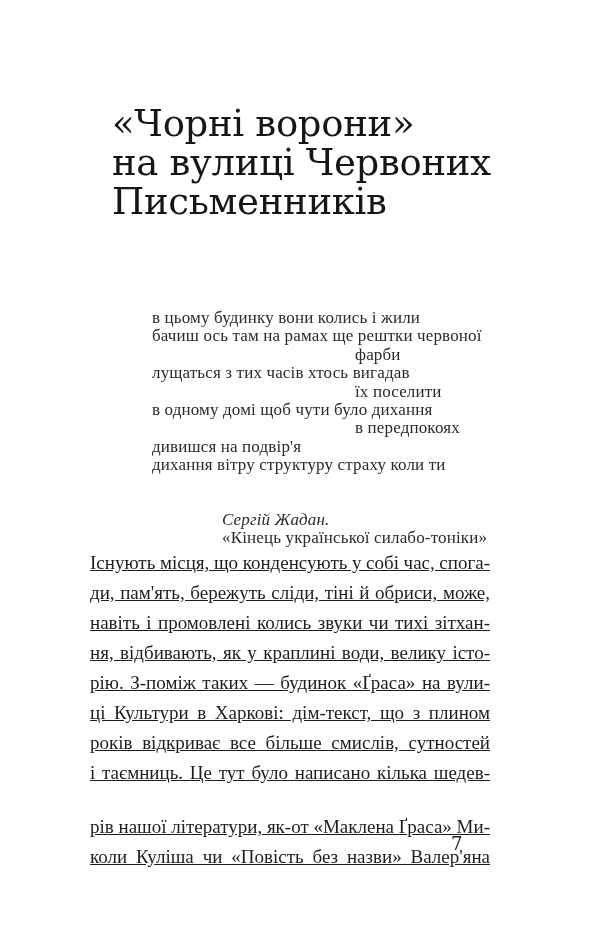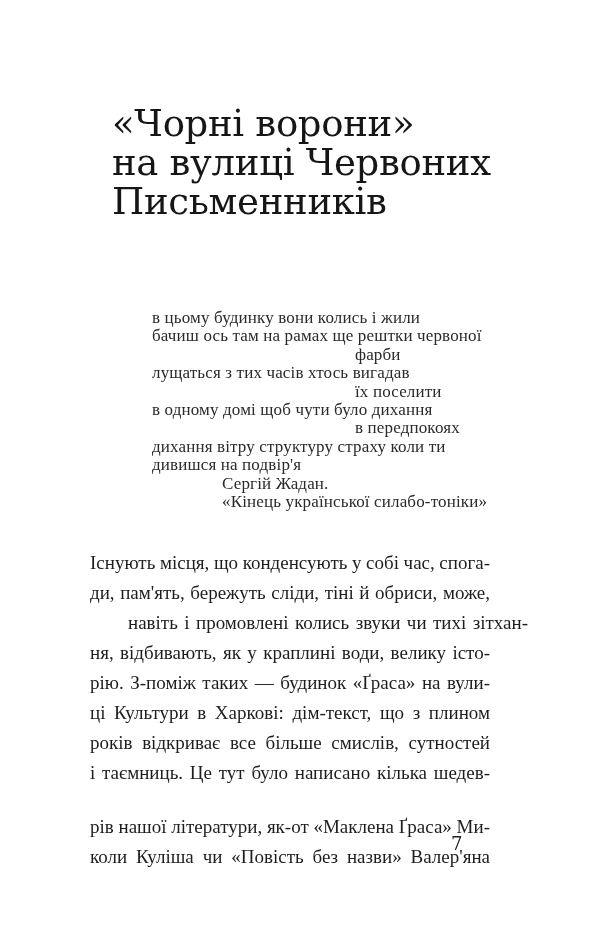--- a/index.html
+++ b/index.html
@@ -54,38 +54,41 @@
     }
     .epigraph .line.indent {
       padding-left: 203px;
     }
     .epigraph .attrib {
       display: block;
       white-space: nowrap;
       padding-left: 70px;
     }
     .epigraph .attrib.author {
+      font-style: italic;
+      margin-top: 36px;
     }
     .body-text {
       position: absolute;
       left: 90px;
       top: 548px;
       width: 400px;
       margin: 0;
       font-family: "Liberation Serif", serif;
       font-size: 19px;
       line-height: 30px;
       color: #1e1e1e;
       text-align: justify;
     }
     .body-text .bline {
       display: block;
       white-space: nowrap;
       text-align: justify;
       text-align-last: justify;
+      text-decoration: underline;
     }
     .body-text .bline.last {
       text-align-last: justify;
     }
     .page-number {
       position: absolute;
       left: 451px;
       top: 833px;
       font-family: "DejaVu Serif", serif;
       font-size: 18px;
@@ -104,30 +107,30 @@
   </h1>
 
   <div class="epigraph">
     <span class="line">в цьому будинку вони колись і жили</span>
     <span class="line">бачиш ось там на рамах ще рештки червоної</span>
     <span class="line indent">фарби</span>
     <span class="line">лущаться з тих часів хтось вигадав</span>
     <span class="line indent">їх поселити</span>
     <span class="line">в одному домі щоб чути було дихання</span>
     <span class="line indent">в передпокоях</span>
+    <span class="line">дивишся на подвір'я</span>
     <span class="line">дихання вітру структуру страху коли ти</span>
-    <span class="line">дивишся на подвір'я</span>
     <span class="attrib author">Сергій Жадан.</span>
     <span class="attrib">«Кінець української силабо-тоніки»</span>
   </div>
 
   <p class="body-text">
     <span class="bline" style="display: block; word-spacing: -0.160714px;">Існують місця, що конденсують у собі час, спога-</span>
     <span class="bline" style="display: block; word-spacing: 0.857143px;">ди, пам'ять, бережуть сліди, тіні й обриси, може,</span>
-    <span class="bline" style="display: block; word-spacing: 1.71429px; margin-left: 38px;">навіть і промовлені колись звуки чи тихі зітхан-</span>
+    <span class="bline" style="display: block; word-spacing: 1.71429px;">навіть і промовлені колись звуки чи тихі зітхан-</span>
     <span class="bline" style="display: block; word-spacing: 1.64286px;">ня, відбивають, як у краплині води, велику істо-</span>
     <span class="bline" style="display: block; word-spacing: 0.861607px;">рію. З-поміж таких — будинок «Ґраса» на вули-</span>
     <span class="bline" style="display: block; word-spacing: 3.88393px;">ці Культури в Харкові: дім-текст, що з плином</span>
     <span class="bline" style="display: block; word-spacing: 4.90313px;">років відкриває все більше смислів, сутностей</span>
     <span class="bline" style="display: block; word-spacing: 2.01339px;">і таємниць. Це тут було написано кілька шедев-</span>
     <span class="bline" style="display: block; word-spacing: -0.0130208px; margin-top: 24px;">рів нашої літератури, як-от «Маклена Ґраса» Ми-</span>
     <span class="bline last" style="display: block; word-spacing: 4.11979px;">коли Куліша чи «Повість без назви» Валер'яна</span>
   </p>
 
   <div class="page-number">7</div>

